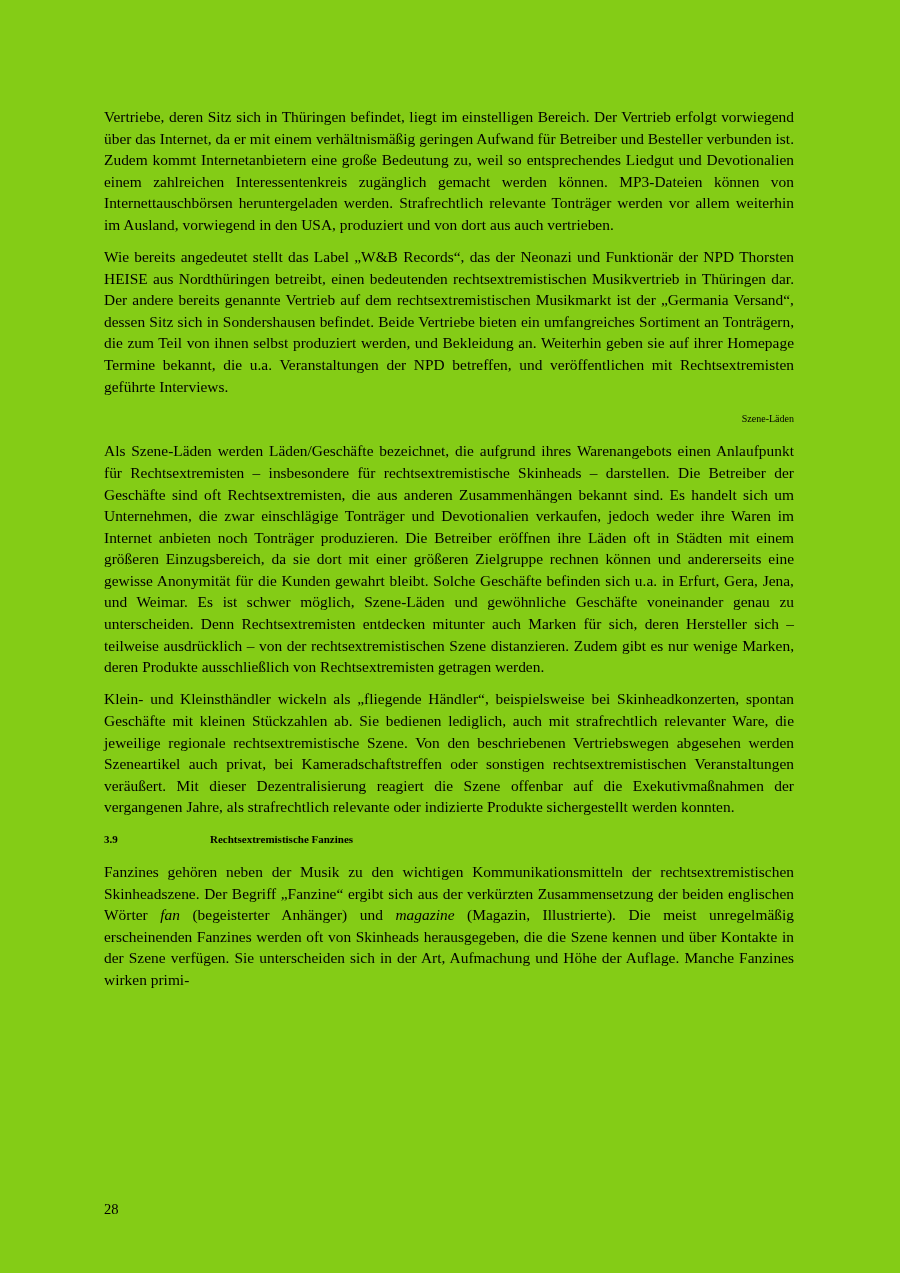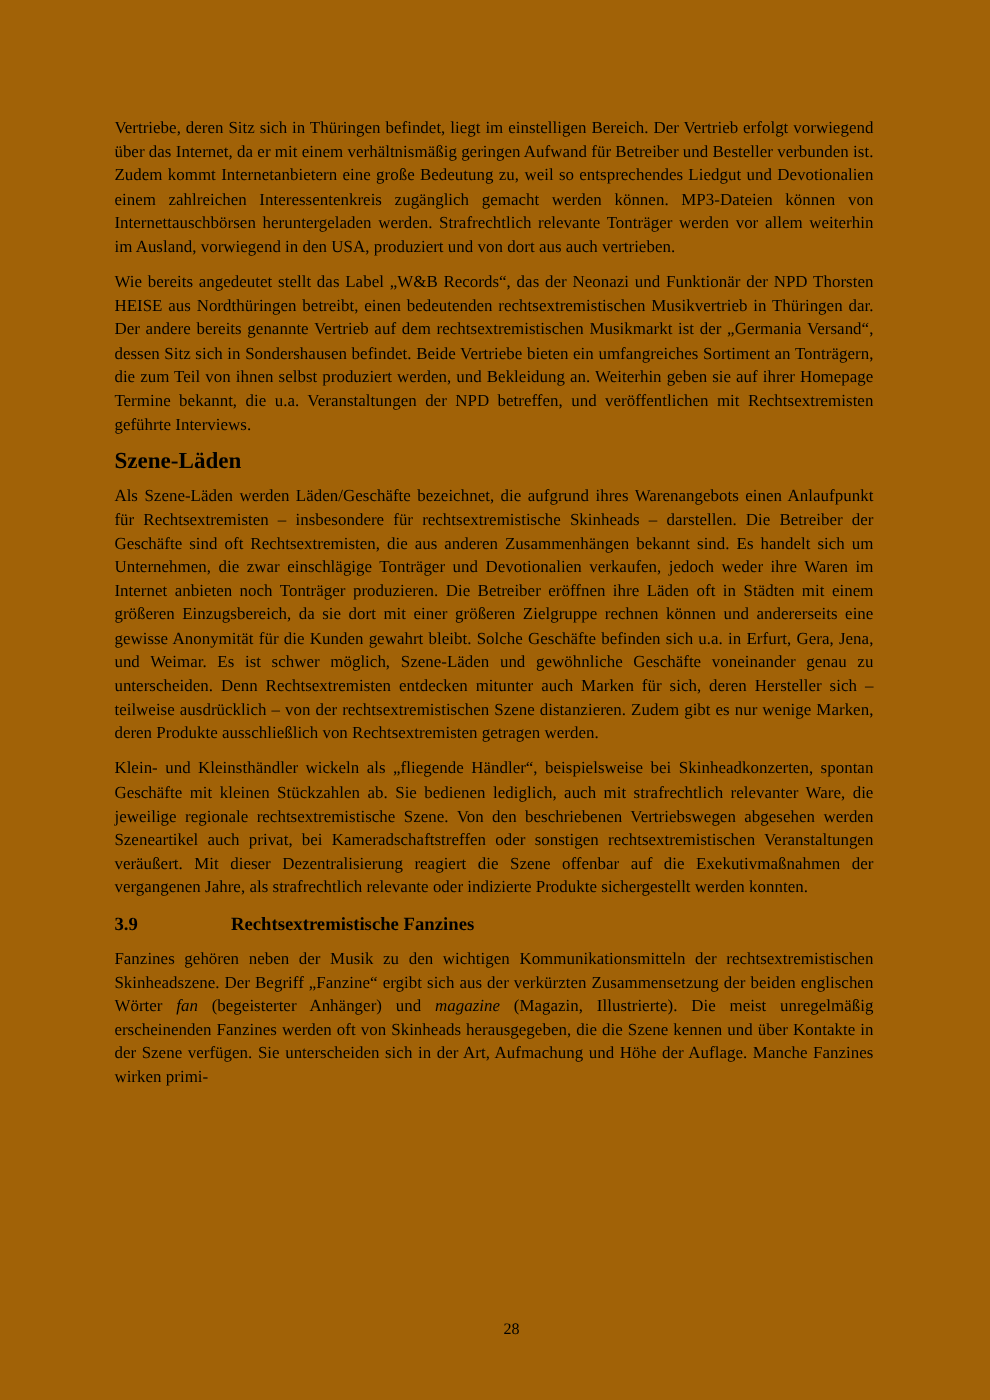--- a/index.html
+++ b/index.html
@@ -13,67 +13,67 @@
     position: relative;
     font-family: "Liberation Serif", "DejaVu Serif", serif;
     color: #000000;
     overflow: hidden;
   }
   .page {
     position: absolute;
     left: 0; top: 0;
     width: 900px;
     height: 1273px;
-    background: #a16207;
+    background: #84cc16;
   }
   .content {
     position: absolute;
     left: 104px;
     top: 106px;
     width: 690px;
   }
   p.body-par {
     margin: 0 0 10.5px 0;
     font-size: 15.4px;
     line-height: 21.6px;
     text-align: justify;
     text-justify: inter-word;
     hyphens: none;
     letter-spacing: 0.02px;
   }
   p.body-par:last-child { margin-bottom: 12px; }
   h3.sub-head {
     margin: 11px 0 10.5px 0;
-    font-size: 21px;
+    font-size: 10px;
     line-height: 21.6px;
-    font-weight: bold;
-    text-align: left;
+    font-weight: normal;
+    text-align: right;
   }
   .num-head {
     margin: 11px 0 10.5px 0;
-    font-size: 17px;
+    font-size: 11px;
     line-height: 21.6px;
     font-weight: bold;
     display: block;
     position: relative;
     white-space: nowrap;
   }
   .num-head .num {
     display: inline-block;
     width: 106px;
   }
   em.it {
     font-style: italic;
   }
   .page-number {
     position: absolute;
-    left: 120px;
+    left: 104px;
     top: 1200px;
     width: 690px;
-    text-align: center;
+    text-align: left;
     font-size: 14.6px;
     line-height: 18px;
   }
 </style>
 </head>
 <body>
 
 <div class="page">
   <div class="content">
 

